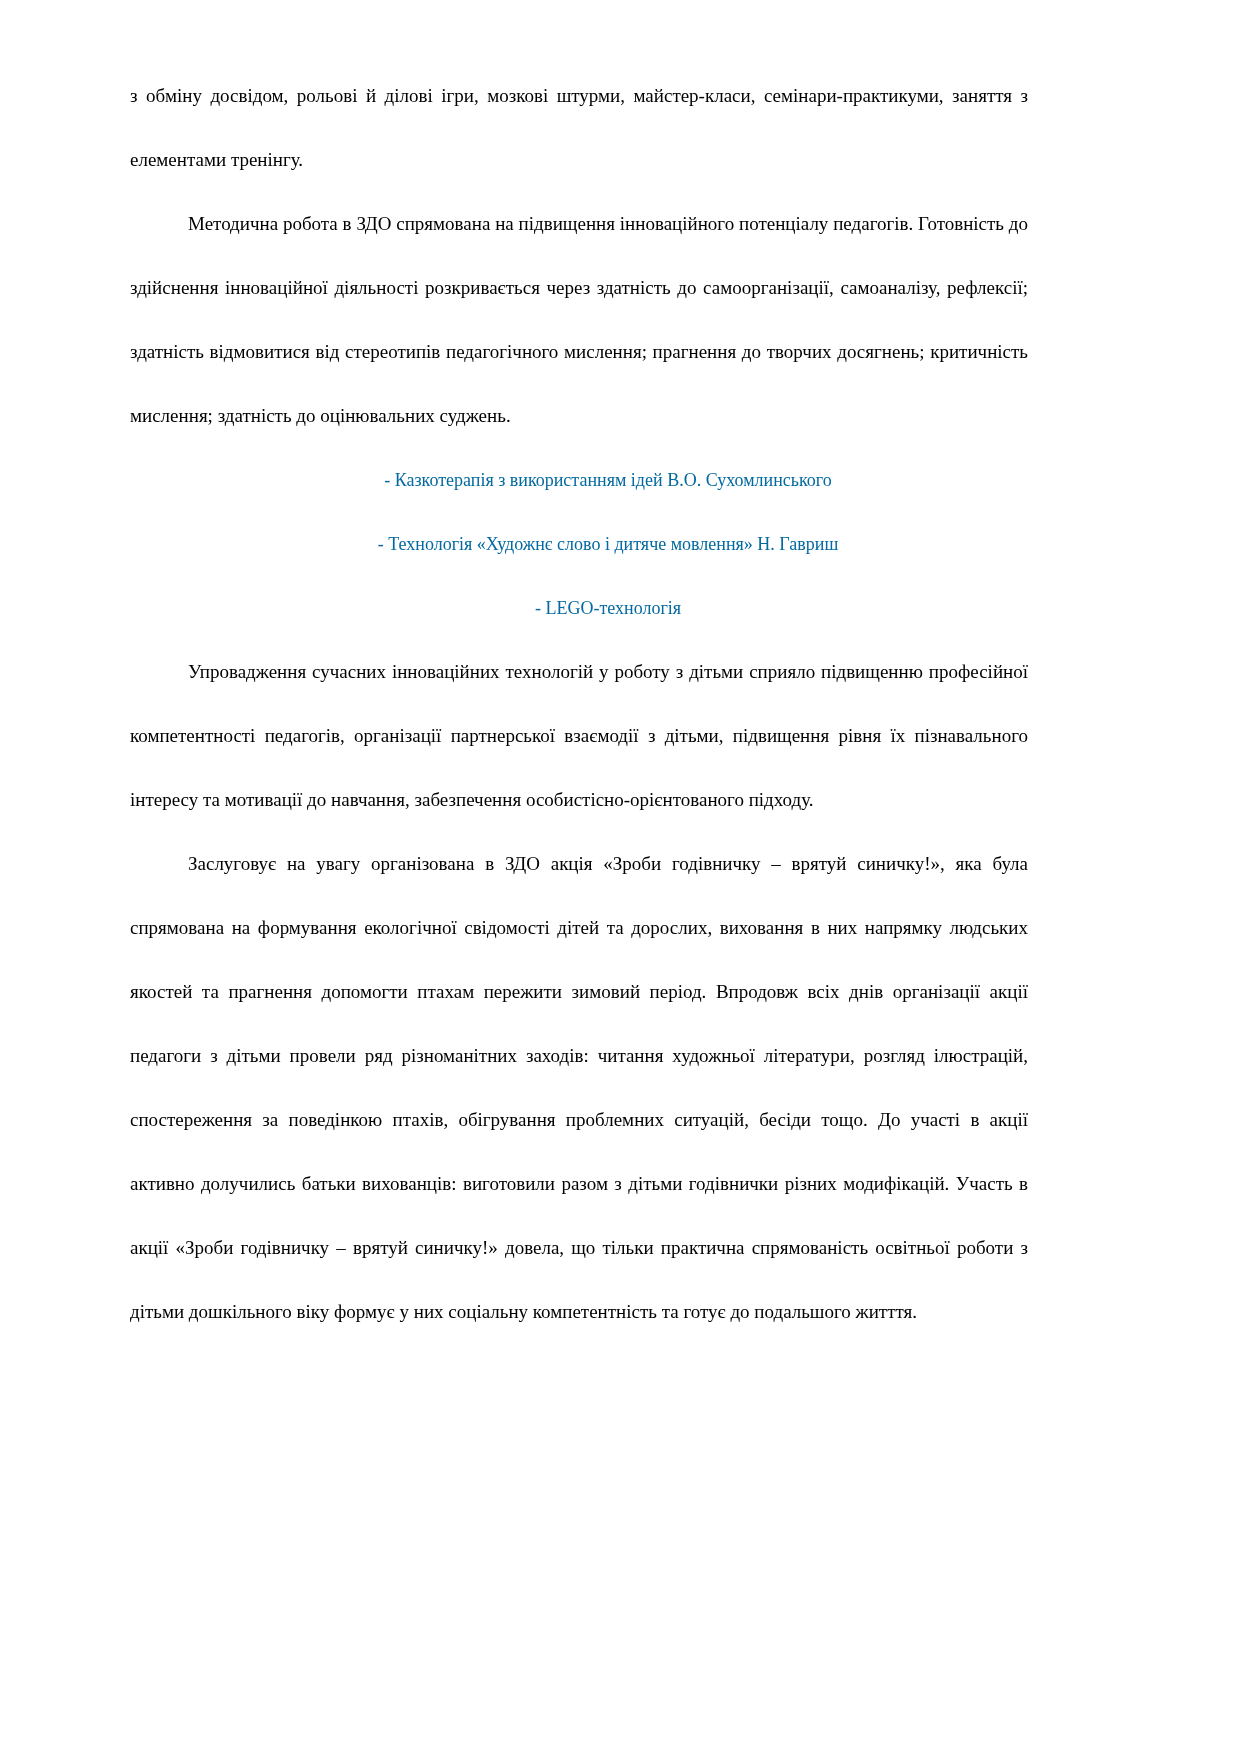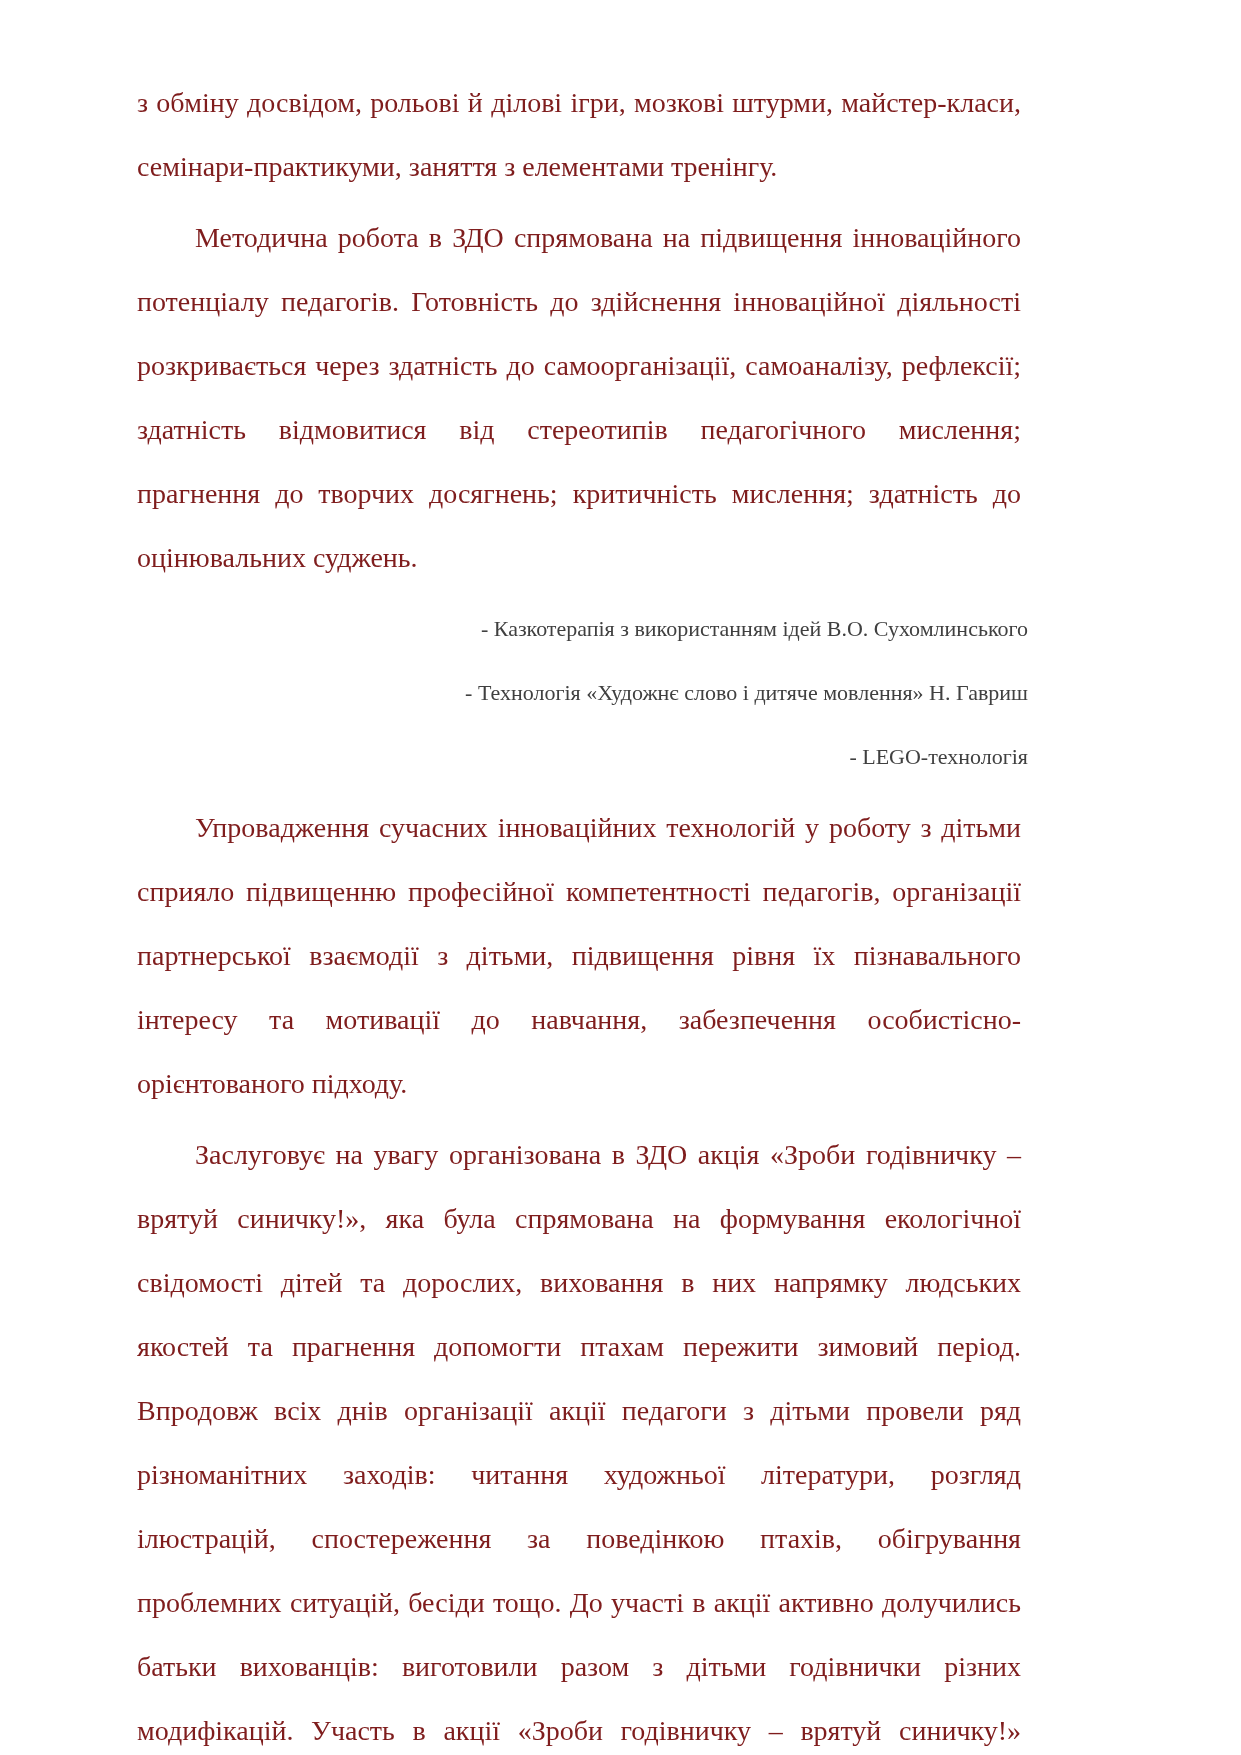--- a/index.html
+++ b/index.html
@@ -18,41 +18,41 @@
     box-sizing: border-box;
   }
   .content {
     position: absolute;
     left: 130px;
     top: 64px;
     width: 898px;
   }
   .para {
     font-family: "Liberation Serif", "DejaVu Serif", serif;
-    font-size: 28px;
+    font-size: 19px;
     line-height: 64px;
-    color: #7f1d1d;
+    color: #000000;
     text-align: justify;
     text-justify: inter-word;
-    margin: 7px;
+    margin: 0;
     padding: 0;
     hyphens: none;
     -webkit-hyphens: none;
     word-spacing: 0px;
   }
   .para.indent {
     text-indent: 58px;
   }
   
   .bullet {
     font-family: "Liberation Serif", "DejaVu Serif", serif;
-    font-size: 22px;
+    font-size: 18px;
     line-height: 64px;
-    color: #404040;
-    text-align: right;
+    color: #0369a1;
+    text-align: center;
     margin: 0;
     padding: 0;
     text-indent: 58px;
   }
 </style>
 </head>
 <body>
 
 <div class="page">
   <div class="content">

